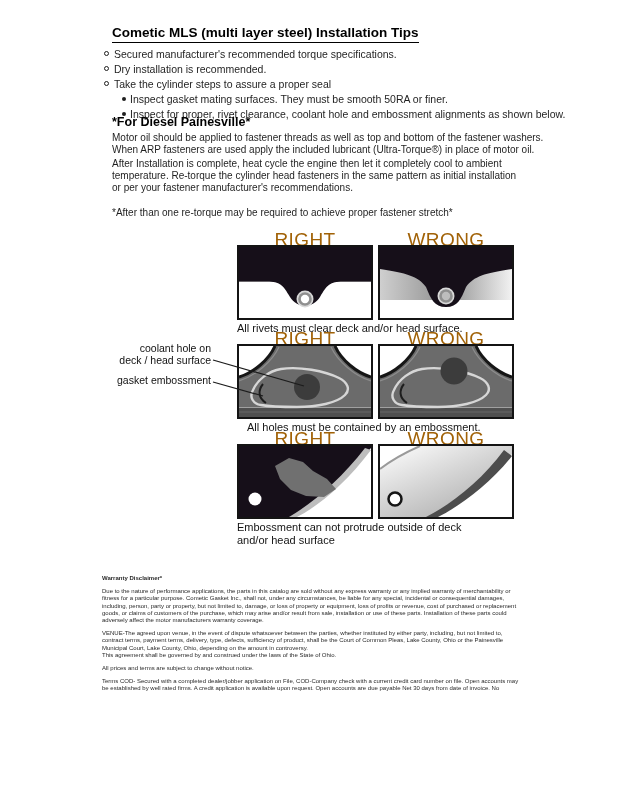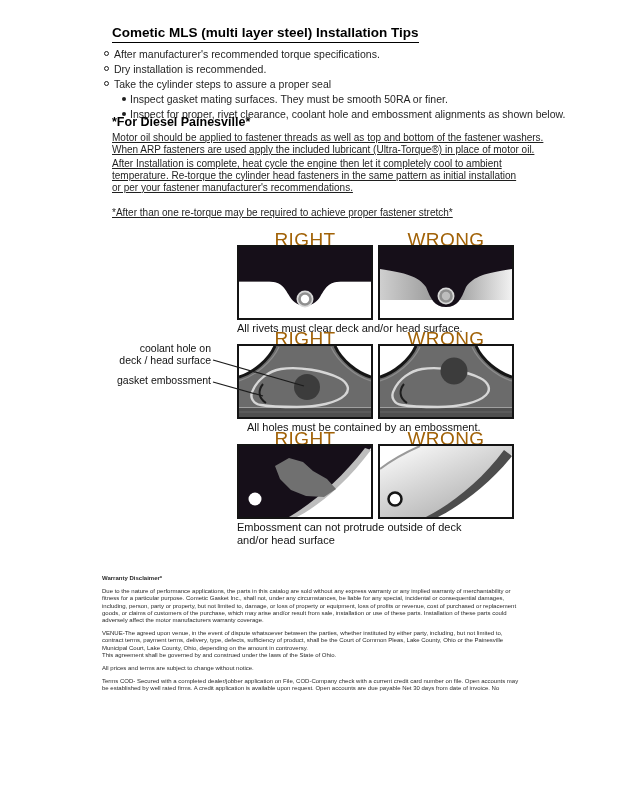--- a/index.html
+++ b/index.html
@@ -11,21 +11,21 @@
   .title{
     left:112px;top:25px;font-size:13.5px;font-weight:bold;color:#000;
     border-bottom:1.5px solid #000;padding-bottom:2px;
   }
   .bullets{left:104px;top:46px;}
   .b-row{display:flex;align-items:center;height:15px;font-size:10.5px;}
   .b-row.sub{margin-left:18px;}
   .o-dot{width:3px;height:3px;border:1px solid #1f1f1f;border-radius:50%;margin-right:5px;flex:none;}
   .f-dot{width:4px;height:4px;background:#1f1f1f;border-radius:50%;margin-right:4px;flex:none;}
   .diesel-heading{left:112px;top:115px;font-size:12.5px;font-weight:bold;color:#000;}
-  .bodypara{left:112px;font-size:10px;line-height:11.8px;white-space:pre-line;text-decoration:underline;}
+  .bodypara{left:112px;font-size:10px;line-height:11.8px;white-space:pre-line;}
   .p1{top:132px;} .p2{top:158px;} .p3{top:207px;}
   .fig-label{width:136px;text-align:center;font-size:19px;letter-spacing:.4px;color:#a16207;}
   .colL{left:237px;} .colR{left:378px;}
   .lr1{top:229px;} .lr2{top:328px;} .lr3{top:428px;}
   .figbox{width:132px;height:71px;border:2px solid #141414;background:#fff;}
   .row1{top:245px;} .row2{top:344px;} .row3{top:444px;}
   .figbox svg{display:block;}
   .caption{font-size:11px;color:#141414;line-height:13px;}
   .cap1{left:237px;top:322px;} .cap2{left:247px;top:421px;} .cap3{left:237px;top:521px;}
   .ann{width:126px;left:85px;text-align:right;font-size:10.5px;line-height:11.5px;color:#111;}
@@ -39,21 +39,21 @@
 </head>
 <body>
 
 <div id="page">
 
   <div class="abs title">Cometic MLS (multi layer steel) Installation Tips</div>
 
   <div class="abs bullets">
     <div class="b-row">
       <span class="o-dot"></span>
-      <span>After manufacturer's recommended torque specifications.</span>
+      <span>Secured manufacturer's recommended torque specifications.</span>
     </div>
     <div class="b-row">
       <span class="o-dot"></span>
       <span>Dry installation is recommended.</span>
     </div>
     <div class="b-row">
       <span class="o-dot"></span>
       <span>Take the cylinder steps to assure a proper seal</span>
     </div>
     <div class="b-row sub">

